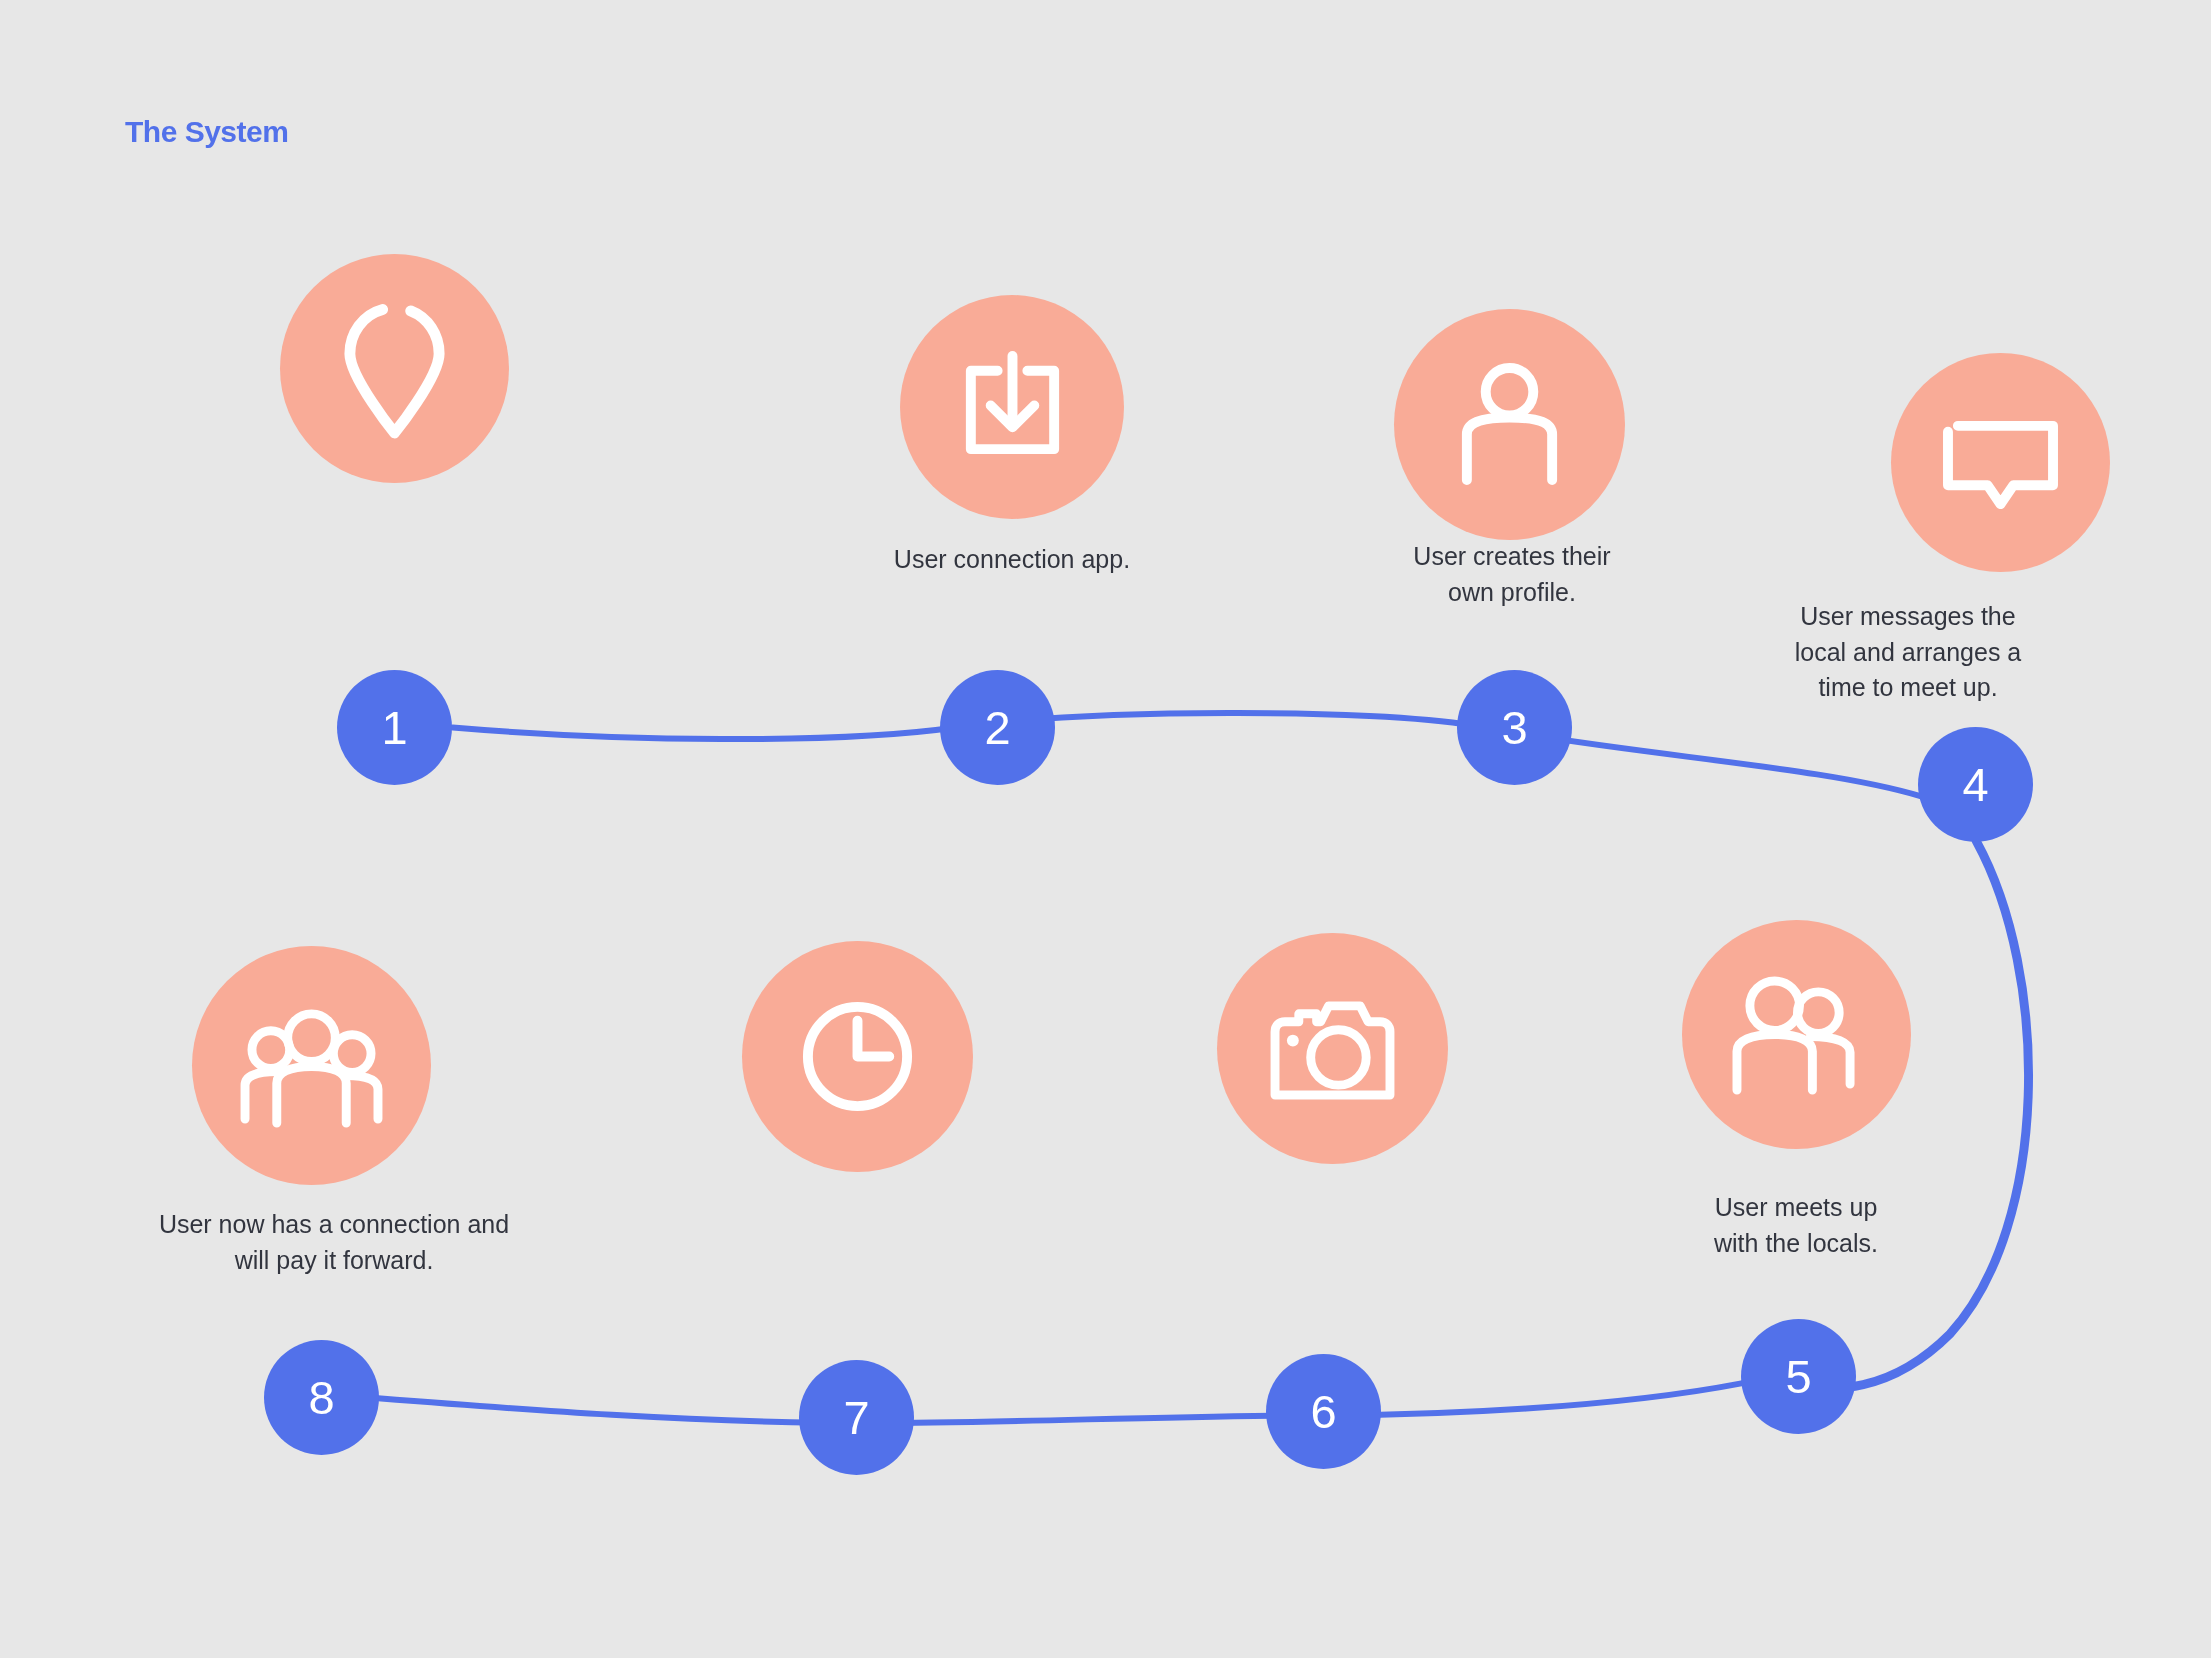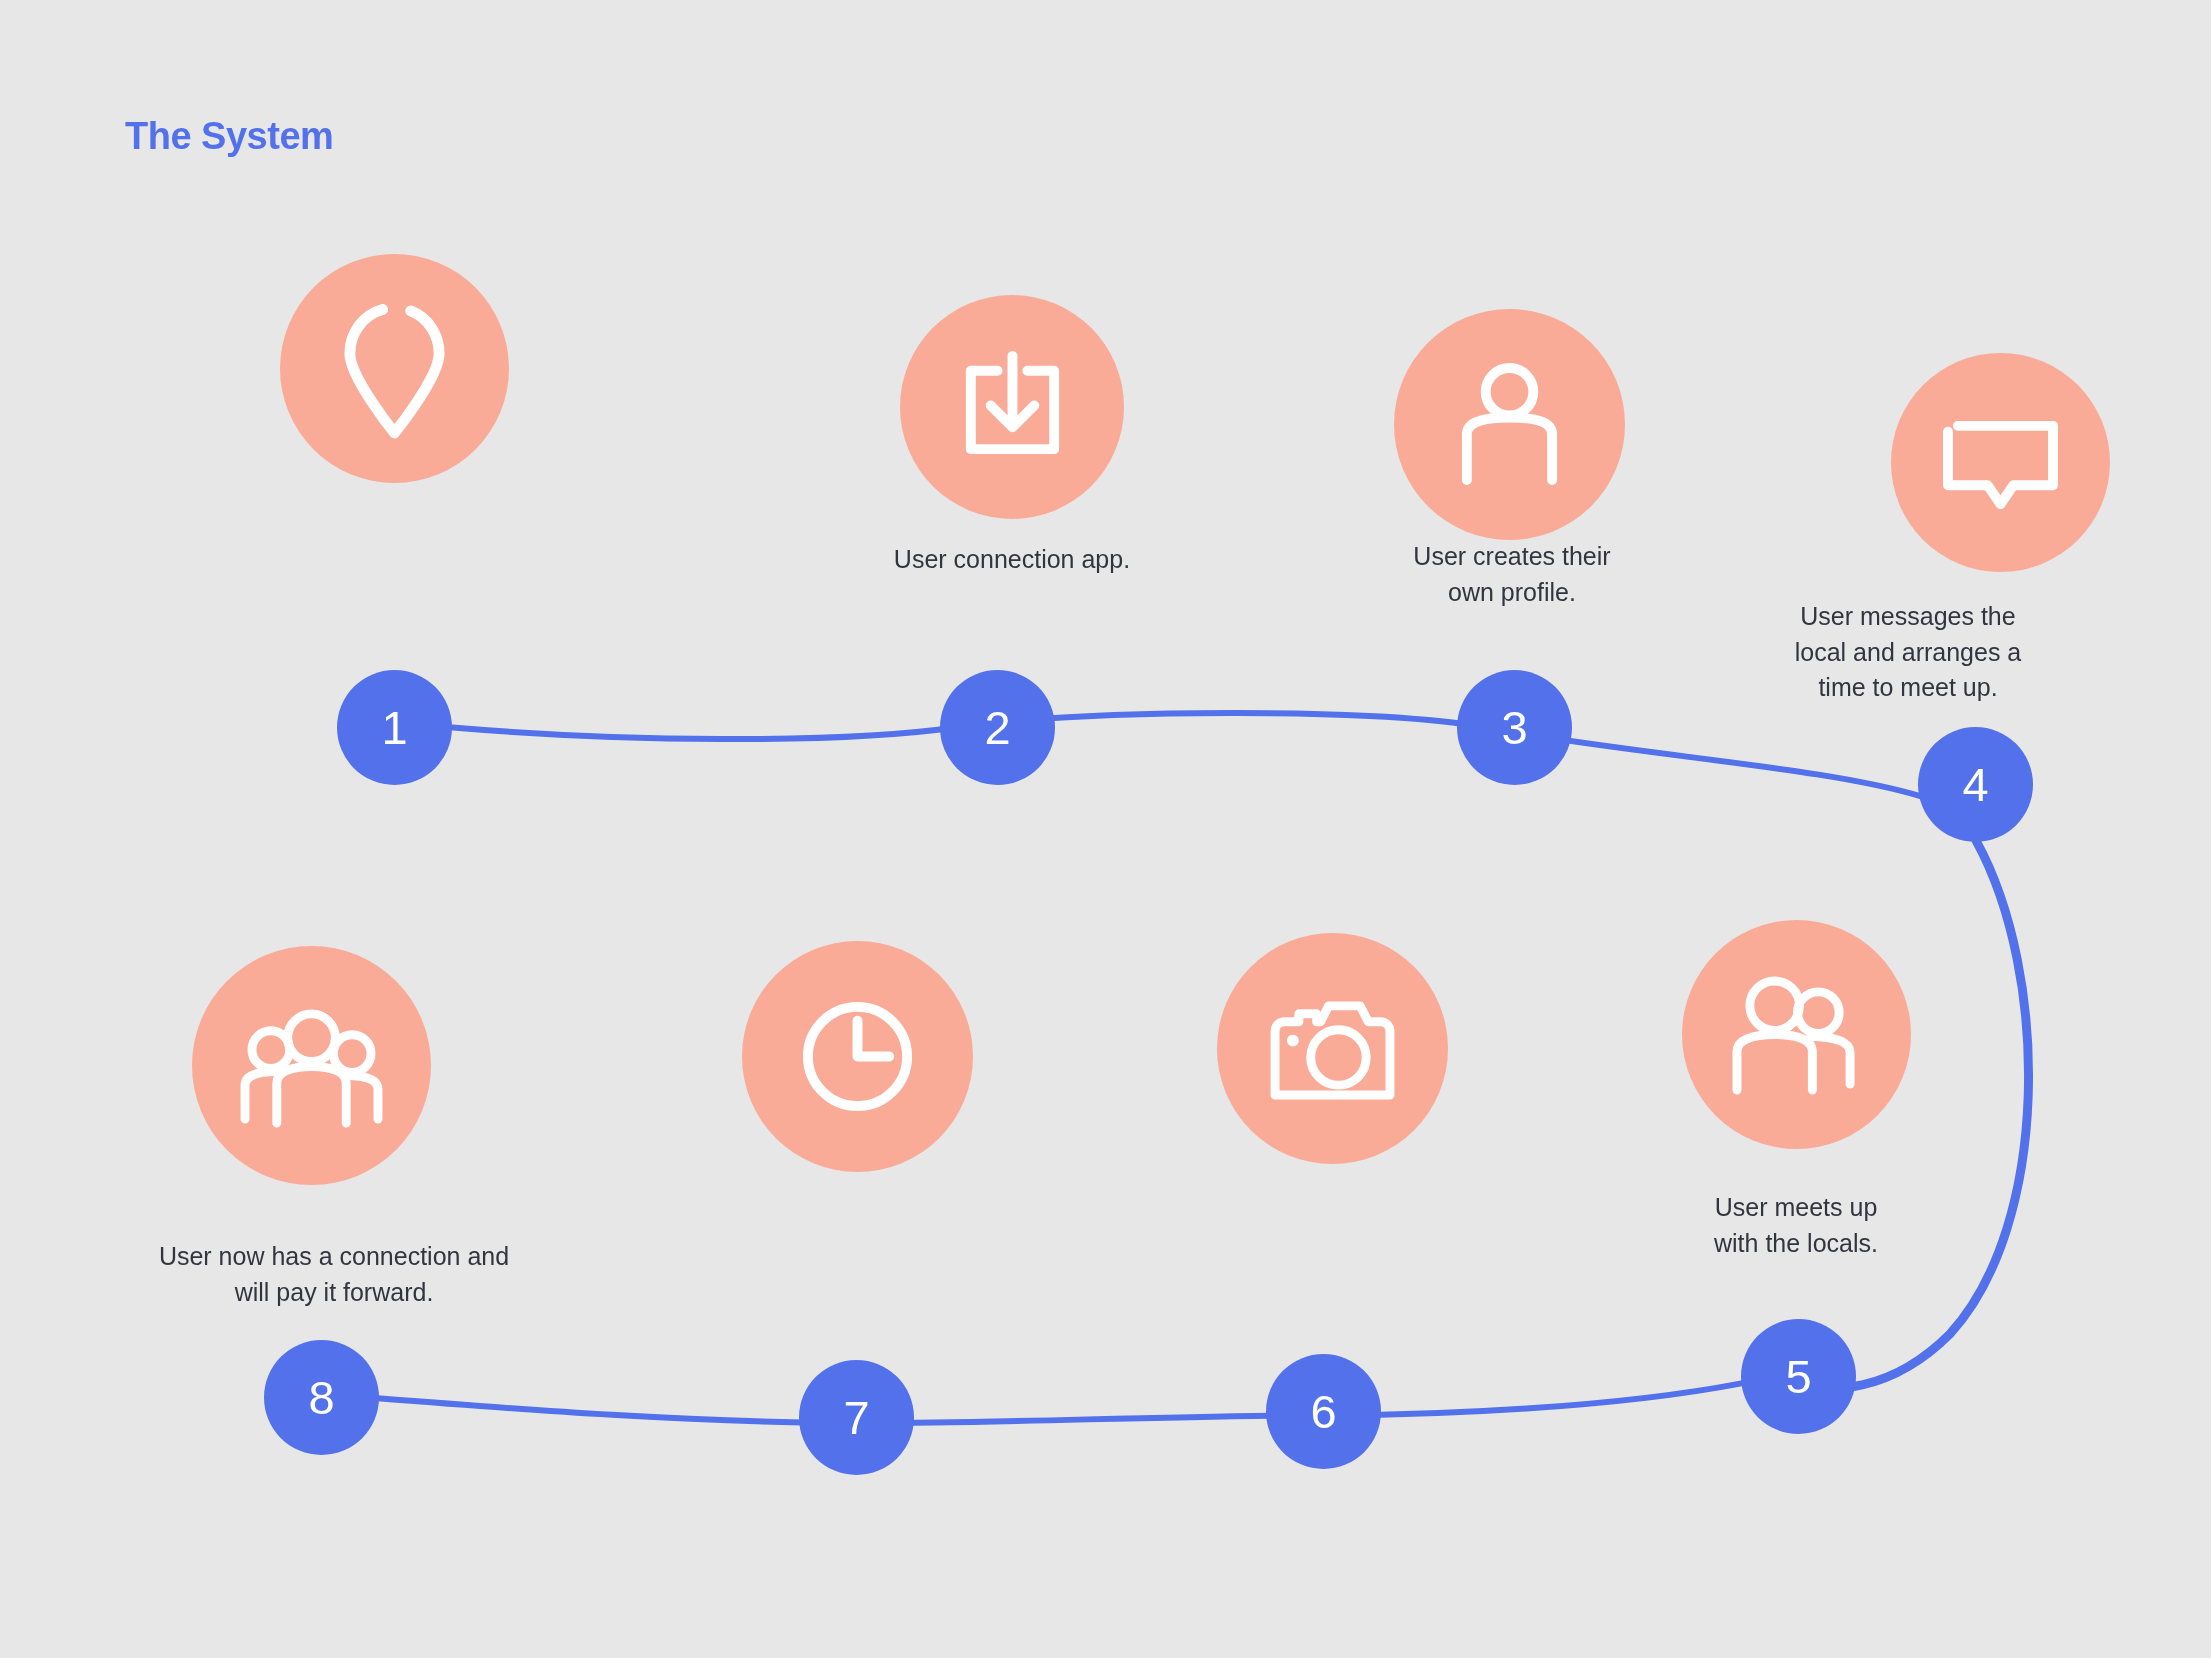--- a/index.html
+++ b/index.html
@@ -17,21 +17,21 @@
     position: relative;
     width: 2212px;
     height: 1659px;
   }
 
   
   #page-title {
     position: absolute;
     left: 125px;
     top: 115px;
-    font-size: 38px;
+    font-size: 30px;
     font-weight: bold;
     letter-spacing: -0.5px;
     color: #5271ea;
     font-family: "Liberation Sans", sans-serif;
   }
 
   
   #flow-path-layer {
     position: absolute;
     left: 0;
@@ -199,18 +199,18 @@
         <path d="M8 118 L8 84 C8 75 19 70 40 70" fill="none" stroke="#ffffff" stroke-width="9" stroke-linecap="round" stroke-linejoin="round"></path>
 
         <circle cx="116" cy="52" r="19" fill="none" stroke="#ffffff" stroke-width="9"></circle>
         <path d="M110 74 C131 74 142 79 142 88 L142 118" fill="none" stroke="#ffffff" stroke-width="9" stroke-linecap="round" stroke-linejoin="round"></path>
 
         <circle cx="75" cy="36" r="24" fill="none" stroke="#ffffff" stroke-width="9"></circle>
         <path d="M40 122 L40 82 C40 71 53 65 75 65 C97 65 110 71 110 82 L110 122" fill="none" stroke="#ffffff" stroke-width="9" stroke-linecap="round" stroke-linejoin="round"></path>
       </svg>
     </span>
   </div>
-  <div class="step-caption" style="left:85px; top:1207px; width:498px;margin-top:32px;">User now has a connection  and
+  <div class="step-caption" style="left:85px; top:1207px; width:498px;">User now has a connection  and
 will pay it forward.</div>
   <div class="step-node" style="left:264px; top:1340px;">8</div>
 
 </div>
 
 
 </body></html>

